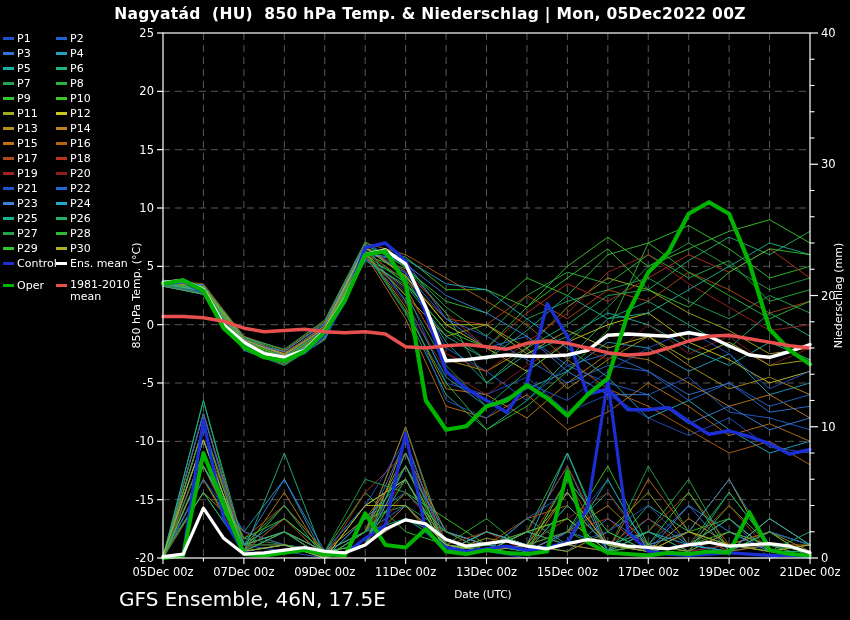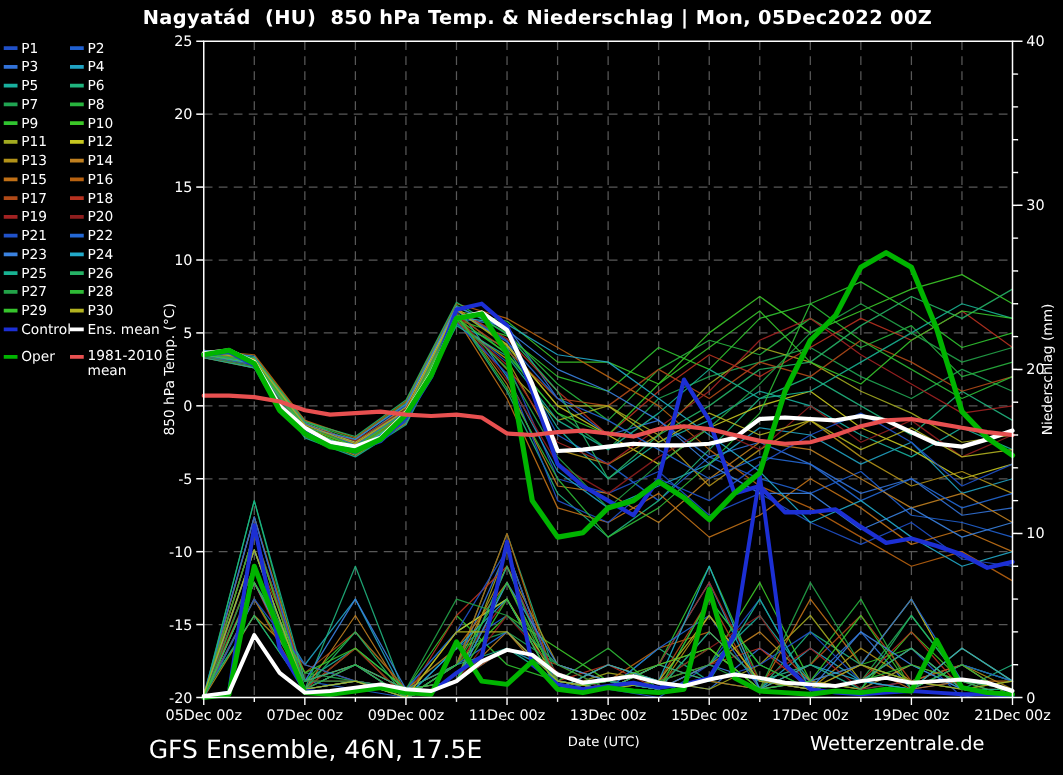--- a/index.html
+++ b/index.html
@@ -340,14 +340,13 @@
         <span>Oper</span>
       </div>
     </div>
   </div>
 
   <div id="y-left-label" class="axis-label">850 hPa Temp. (°C)</div>
   <div id="y-right-label" class="axis-label">Niederschlag (mm)</div>
   <div id="x-axis-label" class="axis-label">Date (UTC)</div>
 
   <div id="footer-left">GFS Ensemble, 46N, 17.5E</div>
-  <div id="footer-right">Wetterzentrale.de</div>
 </div>
 
 </body></html>

